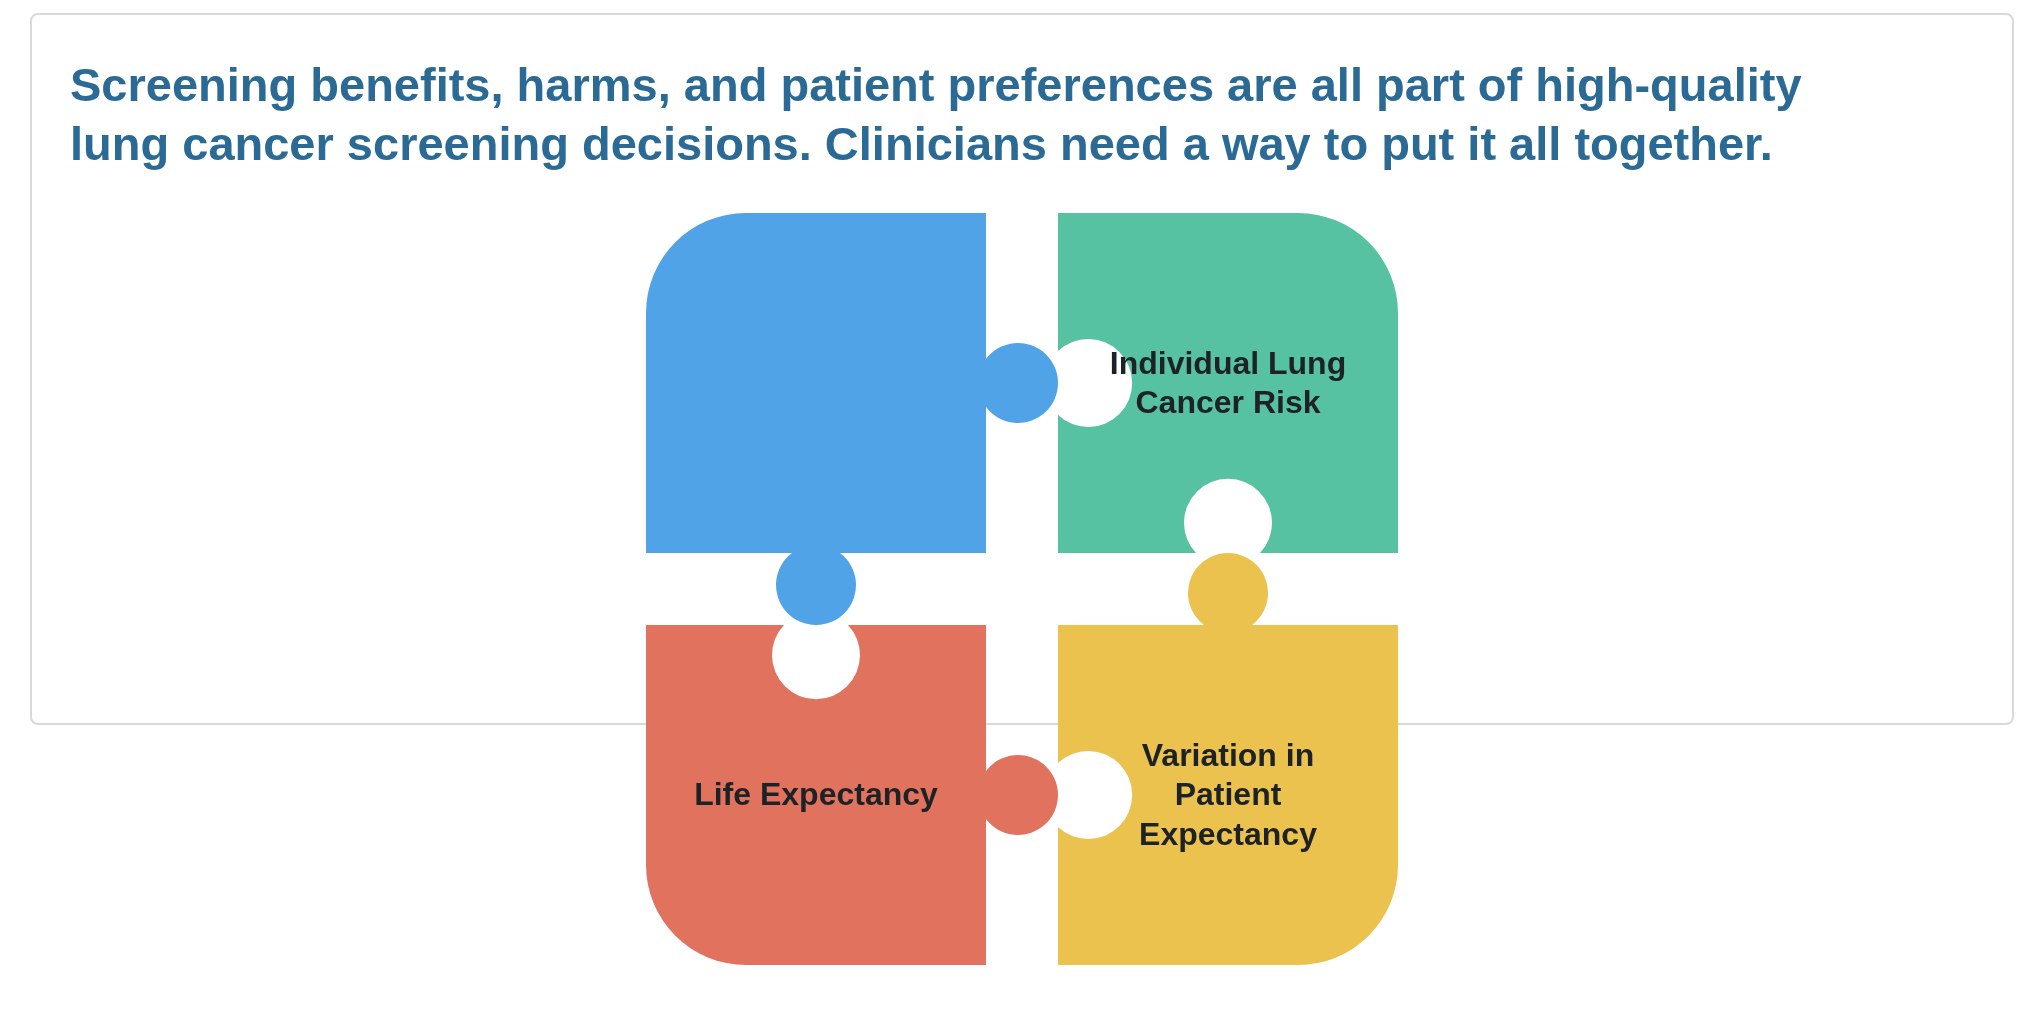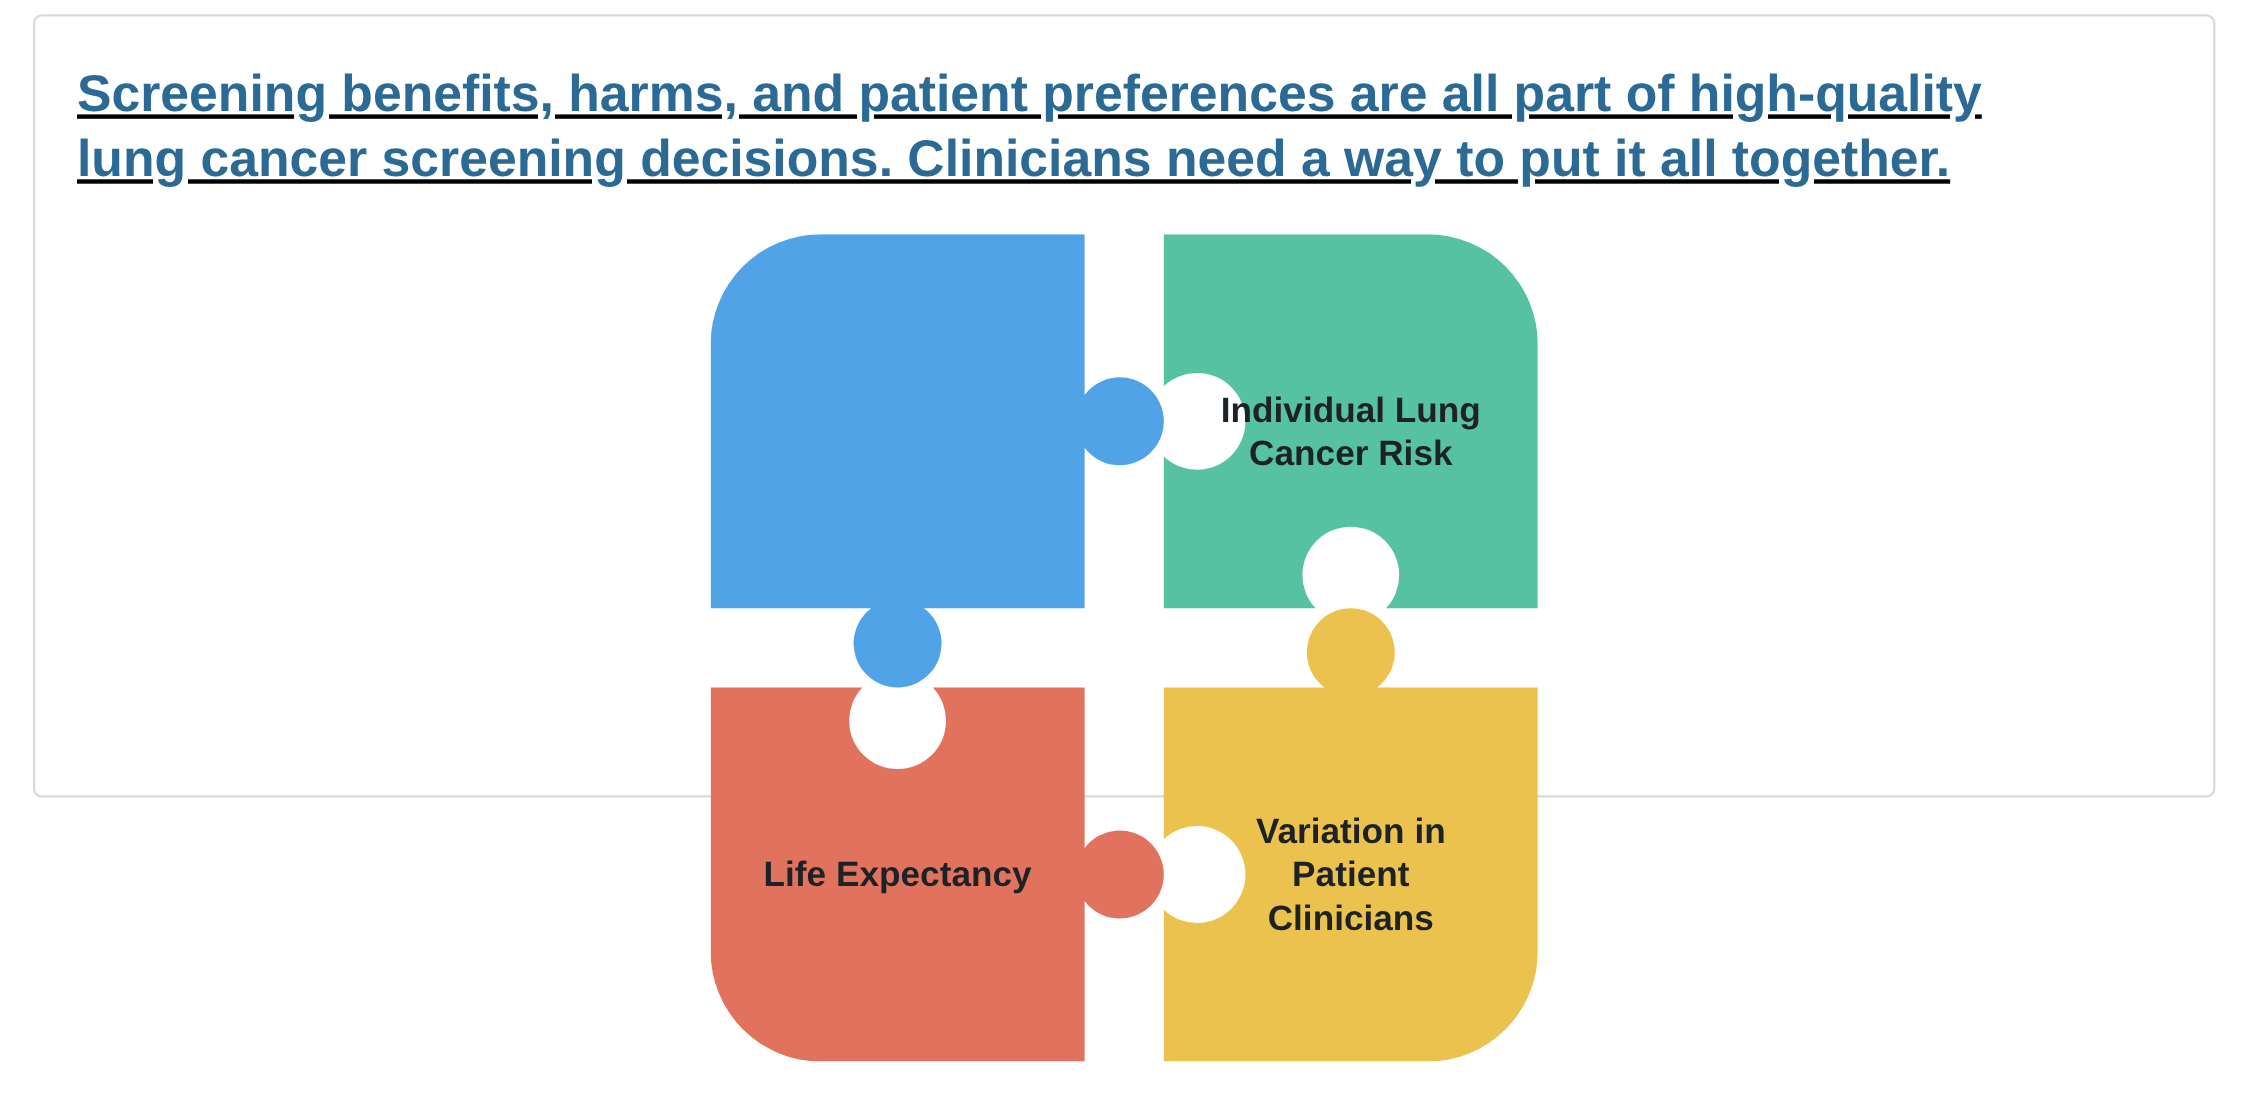--- a/index.html
+++ b/index.html
@@ -14,21 +14,20 @@
   .frame {
     position: absolute;
     left: 30px;
     top: 13px;
     width: 1984px;
     height: 712px;
     box-sizing: border-box;
     border: 2px solid #d7d9db;
     border-radius: 8px;
     background: #ffffff;
-    text-decoration: underline;
   }
   .headline {
     margin: 40px 40px 0 38px;
     max-width: 1790px;
     font-size: 47px;
     line-height: 1.26;
     font-weight: 700;
     color: #2a6a94;
   }
   .puzzle {
@@ -45,21 +44,21 @@
   .plabel {
     position: absolute;
     transform: translate(-50%, -50%);
     text-align: center;
     font-size: 32px;
     font-weight: 700;
     line-height: 1.22;
     color: #1d2226;
   }
   .plabel.tl { left: 170px; top: 170px; width: 320px; }
-  .plabel.tr { left: 582px; top: 180px; width: 300px; }
+  .plabel.tr { left: 582px; top: 170px; width: 300px; }
   .plabel.bl { left: 170px; top: 582px; width: 300px; }
   .plabel.br { left: 582px; top: 582px; width: 230px; }
 </style>
 </head>
 <body>
 
 <div class="frame">
 
   <h1 class="headline">Screening benefits, harms, and patient preferences are all part of high-quality lung cancer screening decisions. Clinicians need a way to put it all together.</h1>
 
@@ -110,16 +109,16 @@
                L 412 614
                A 44 44 0 1 0 412 550
                Z" fill="#ecc24e"></path>
     </svg>
 
 
     <div class="plabel tr">Individual Lung Cancer Risk</div>
 
     <div class="plabel bl">Life Expectancy</div>
 
-    <div class="plabel br">Variation in Patient Clinicians</div>
+    <div class="plabel br">Variation in Patient Expectancy</div>
 
   </div>
 </div>
 
 </body></html>

